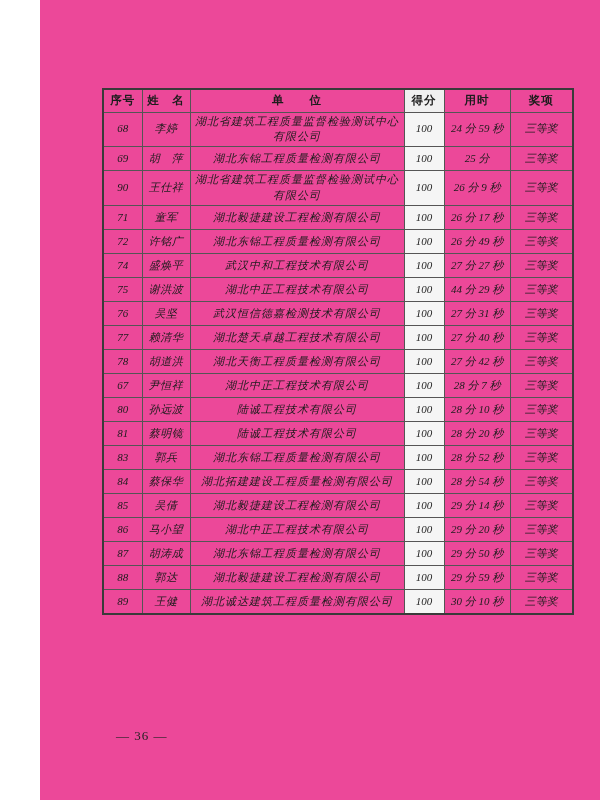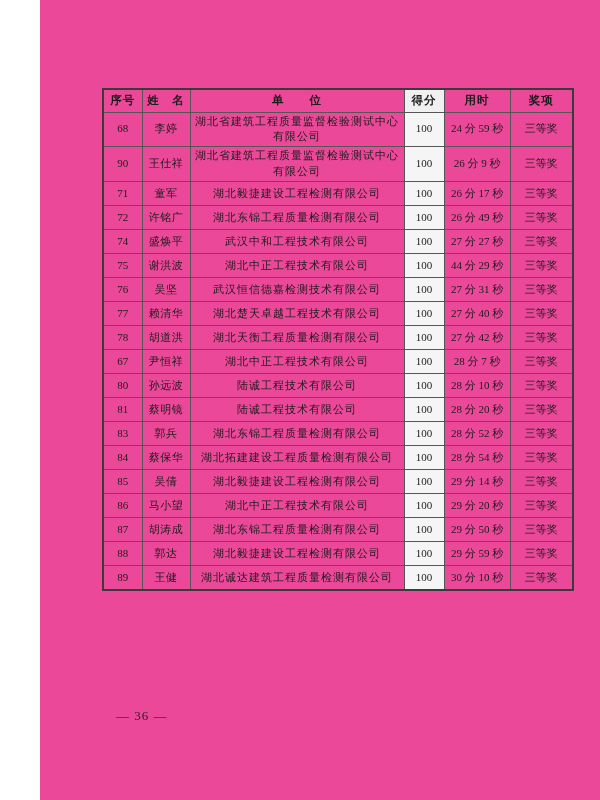--- a/index.html
+++ b/index.html
@@ -30,21 +30,21 @@
   table.results td {
     border: 1px solid #555555;
     text-align: center;
     vertical-align: middle;
     font-size: 11px;
     padding: 1px 2px;
     line-height: 1.45;
     word-break: break-all;
   }
   table.results thead tr { height: 23px; }
-  table.results tbody tr { height: 24px; }
+  table.results tbody tr { height: 24px; font-style: italic; }
   table.results th {
     font-weight: bold;
     font-size: 11.5px;
     letter-spacing: 1px;
   }
   td[data-name="cell-name"] { letter-spacing: 0.5px; }
   td.unit {
     text-align: left;
     padding-left: 5px;
     padding-right: 3px;
@@ -52,21 +52,21 @@
   }
   td.score {
     background: #f5f5f5;
     font-size: 11.5px;
   }
   th.score-h { background: #f0f0f0; }
   td.time { font-size: 11.5px; white-space: nowrap; }
   .footer {
     position: absolute;
     left: 76px;
-    top: 708px;
+    top: 728px;
     font-size: 13px;
     color: #222222;
     letter-spacing: 1px;
   }
 </style>
 </head>
 <body>
 
 <div class="page" data-name="document-page">
 
@@ -92,20 +92,28 @@
     <tbody data-name="table-body">
         <tr data-name="table-row">
           <td data-name="cell-no">68</td>
           <td data-name="cell-name">李婷</td>
           <td data-name="cell-unit" class="unit">湖北省建筑工程质量监督检验测试中心有限公司</td>
           <td data-name="cell-score" class="score">100</td>
           <td data-name="cell-time" class="time">24 分 59 秒</td>
           <td data-name="cell-award">三等奖</td>
         </tr>
         <tr data-name="table-row">
+          <td data-name="cell-no">69</td>
+          <td data-name="cell-name">胡　萍</td>
+          <td data-name="cell-unit" class="unit">湖北东锦工程质量检测有限公司</td>
+          <td data-name="cell-score" class="score">100</td>
+          <td data-name="cell-time" class="time">25 分</td>
+          <td data-name="cell-award">三等奖</td>
+        </tr>
+        <tr data-name="table-row">
           <td data-name="cell-no">90</td>
           <td data-name="cell-name">王仕祥</td>
           <td data-name="cell-unit" class="unit">湖北省建筑工程质量监督检验测试中心有限公司</td>
           <td data-name="cell-score" class="score">100</td>
           <td data-name="cell-time" class="time">26 分 9 秒</td>
           <td data-name="cell-award">三等奖</td>
         </tr>
         <tr data-name="table-row">
           <td data-name="cell-no">71</td>
           <td data-name="cell-name">童军</td>

